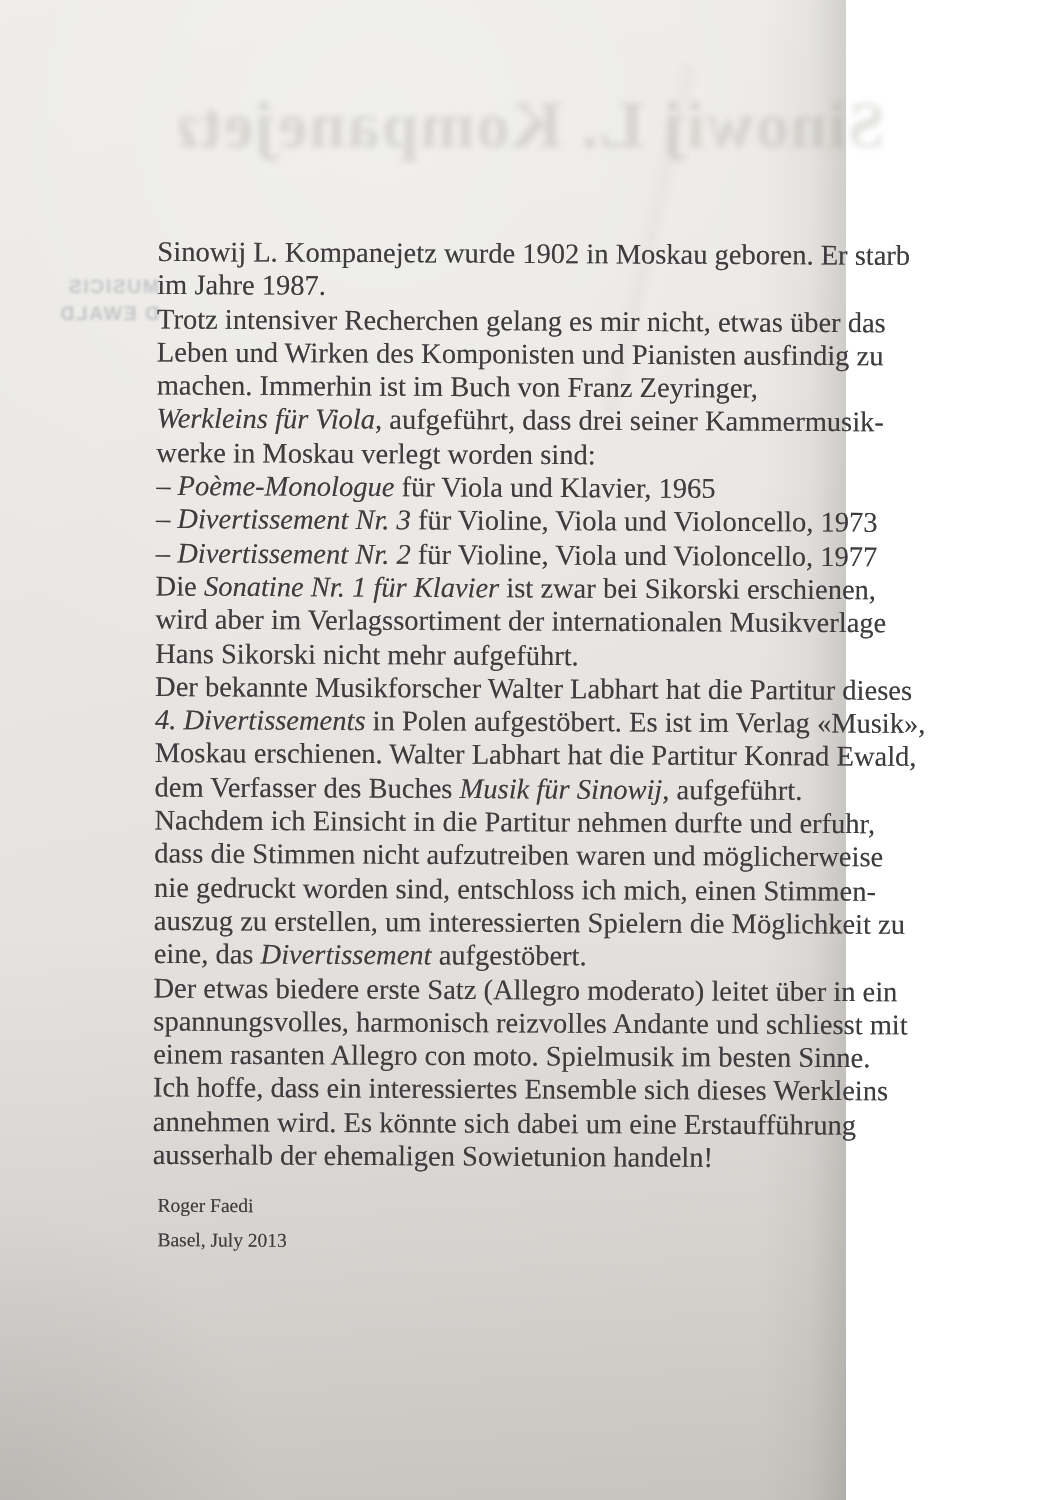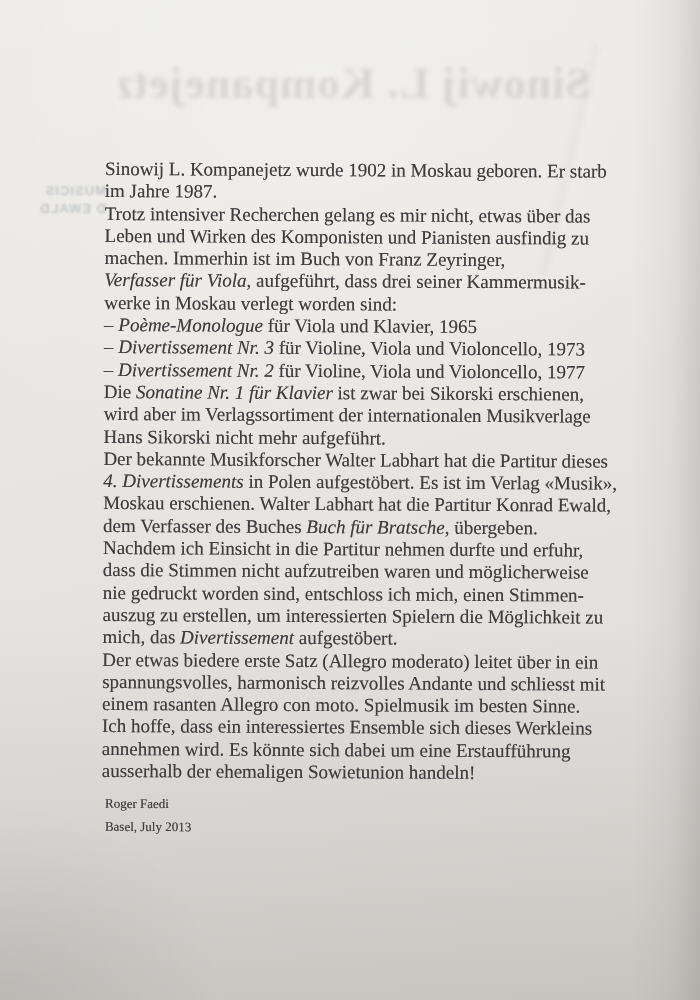--- a/index.html
+++ b/index.html
@@ -7,21 +7,21 @@
     padding: 0;
     width: 700px;
     height: 1000px;
     overflow: hidden;
     font-family: "Liberation Serif", serif;
   }
 
   
   .photo {
     position: relative;
-    width: 700px;
+    width: 564px;
     height: 1000px;
     background:
       
       radial-gradient(120% 70% at 45% 8%, rgba(255,255,255,0.28), rgba(255,255,255,0) 60%),
       
       linear-gradient(270deg, rgba(55,55,50,0.16) 0%, rgba(55,55,50,0.05) 4%, rgba(55,55,50,0) 10%),
       
       linear-gradient(180deg, rgba(60,58,54,0) 62%, rgba(60,58,54,0.07) 85%, rgba(60,58,54,0.13) 100%),
       
       radial-gradient(45% 28% at 0% 100%, rgba(50,50,46,0.10), rgba(50,50,46,0) 70%),
@@ -115,37 +115,37 @@
       <div>MUSICIS</div>
       <div>D EWALD</div>
     </div>
 
   <div class="text-block" id="text-block" style="color: rgb(62, 60, 63);">
       <div class="line"><span class="">Sinowij L. Kompanejetz wurde 1902 in Moskau geboren. Er starb</span></div>
       <div class="line"><span class="">im Jahre 1987.</span></div>
       <div class="line"><span class="">Trotz intensiver Recherchen gelang es mir nicht, etwas über das</span></div>
       <div class="line"><span class="">Leben und Wirken des Komponisten und Pianisten ausfindig zu</span></div>
       <div class="line"><span class="">machen. Immerhin ist im Buch von Franz Zeyringer,</span></div>
-      <div class="line"><span class="it">Verfasser für Viola</span><span class="">, aufgeführt, dass drei seiner Kammermusik-</span></div>
+      <div class="line"><span class="it">Werkleins für Viola</span><span class="">, aufgeführt, dass drei seiner Kammermusik-</span></div>
       <div class="line"><span class="">werke in Moskau verlegt worden sind:</span></div>
       <div class="line"><span class="">– </span><span class="it">Poème-Monologue</span><span class=""> für Viola und Klavier, 1965</span></div>
       <div class="line"><span class="">– </span><span class="it">Divertissement Nr. 3</span><span class=""> für Violine, Viola und Violoncello, 1973</span></div>
       <div class="line"><span class="">– </span><span class="it">Divertissement Nr. 2</span><span class=""> für Violine, Viola und Violoncello, 1977</span></div>
       <div class="line"><span class="">Die </span><span class="it">Sonatine Nr. 1 für Klavier</span><span class=""> ist zwar bei Sikorski erschienen,</span></div>
       <div class="line"><span class="">wird aber im Verlagssortiment der internationalen Musikverlage</span></div>
       <div class="line"><span class="">Hans Sikorski nicht mehr aufgeführt.</span></div>
       <div class="line"><span class="">Der bekannte Musikforscher Walter Labhart hat die Partitur dieses</span></div>
       <div class="line"><span class="it">4. Divertissements</span><span class=""> in Polen aufgestöbert. Es ist im Verlag «Musik»,</span></div>
       <div class="line"><span class="">Moskau erschienen. Walter Labhart hat die Partitur Konrad Ewald,</span></div>
-      <div class="line"><span class="">dem Verfasser des Buches </span><span class="it">Buch für Bratsche</span><span class="">, übergeben.</span></div>
+      <div class="line"><span class="">dem Verfasser des Buches </span><span class="it">Musik für Sinowij</span><span class="">, aufgeführt.</span></div>
       <div class="line"><span class="">Nachdem ich Einsicht in die Partitur nehmen durfte und erfuhr,</span></div>
       <div class="line"><span class="">dass die Stimmen nicht aufzutreiben waren und möglicherweise</span></div>
       <div class="line"><span class="">nie gedruckt worden sind, entschloss ich mich, einen Stimmen-</span></div>
       <div class="line"><span class="">auszug zu erstellen, um interessierten Spielern die Möglichkeit zu</span></div>
-      <div class="line"><span class="">mich, das </span><span class="it">Divertissement</span><span class=""> aufgestöbert.</span></div>
+      <div class="line"><span class="">eine, das </span><span class="it">Divertissement</span><span class=""> aufgestöbert.</span></div>
       <div class="line"><span class="">Der etwas biedere erste Satz (Allegro moderato) leitet über in ein</span></div>
       <div class="line"><span class="">spannungsvolles, harmonisch reizvolles Andante und schliesst mit</span></div>
       <div class="line"><span class="">einem rasanten Allegro con moto. Spielmusik im besten Sinne.</span></div>
       <div class="line"><span class="">Ich hoffe, dass ein interessiertes Ensemble sich dieses Werkleins</span></div>
       <div class="line"><span class="">annehmen wird. Es könnte sich dabei um eine Erstaufführung</span></div>
       <div class="line"><span class="">ausserhalb der ehemaligen Sowietunion handeln!</span></div>
     </div>
 
   <div class="signature" style="color: rgb(62, 60, 63);">
     <div>Roger Faedi</div>

